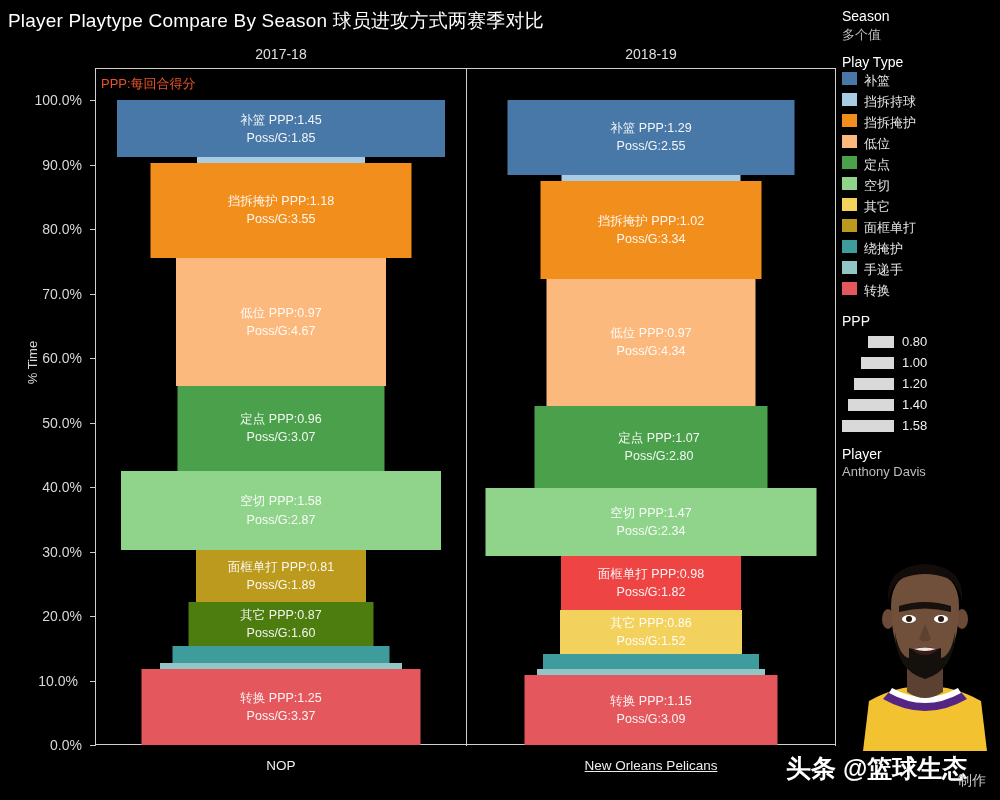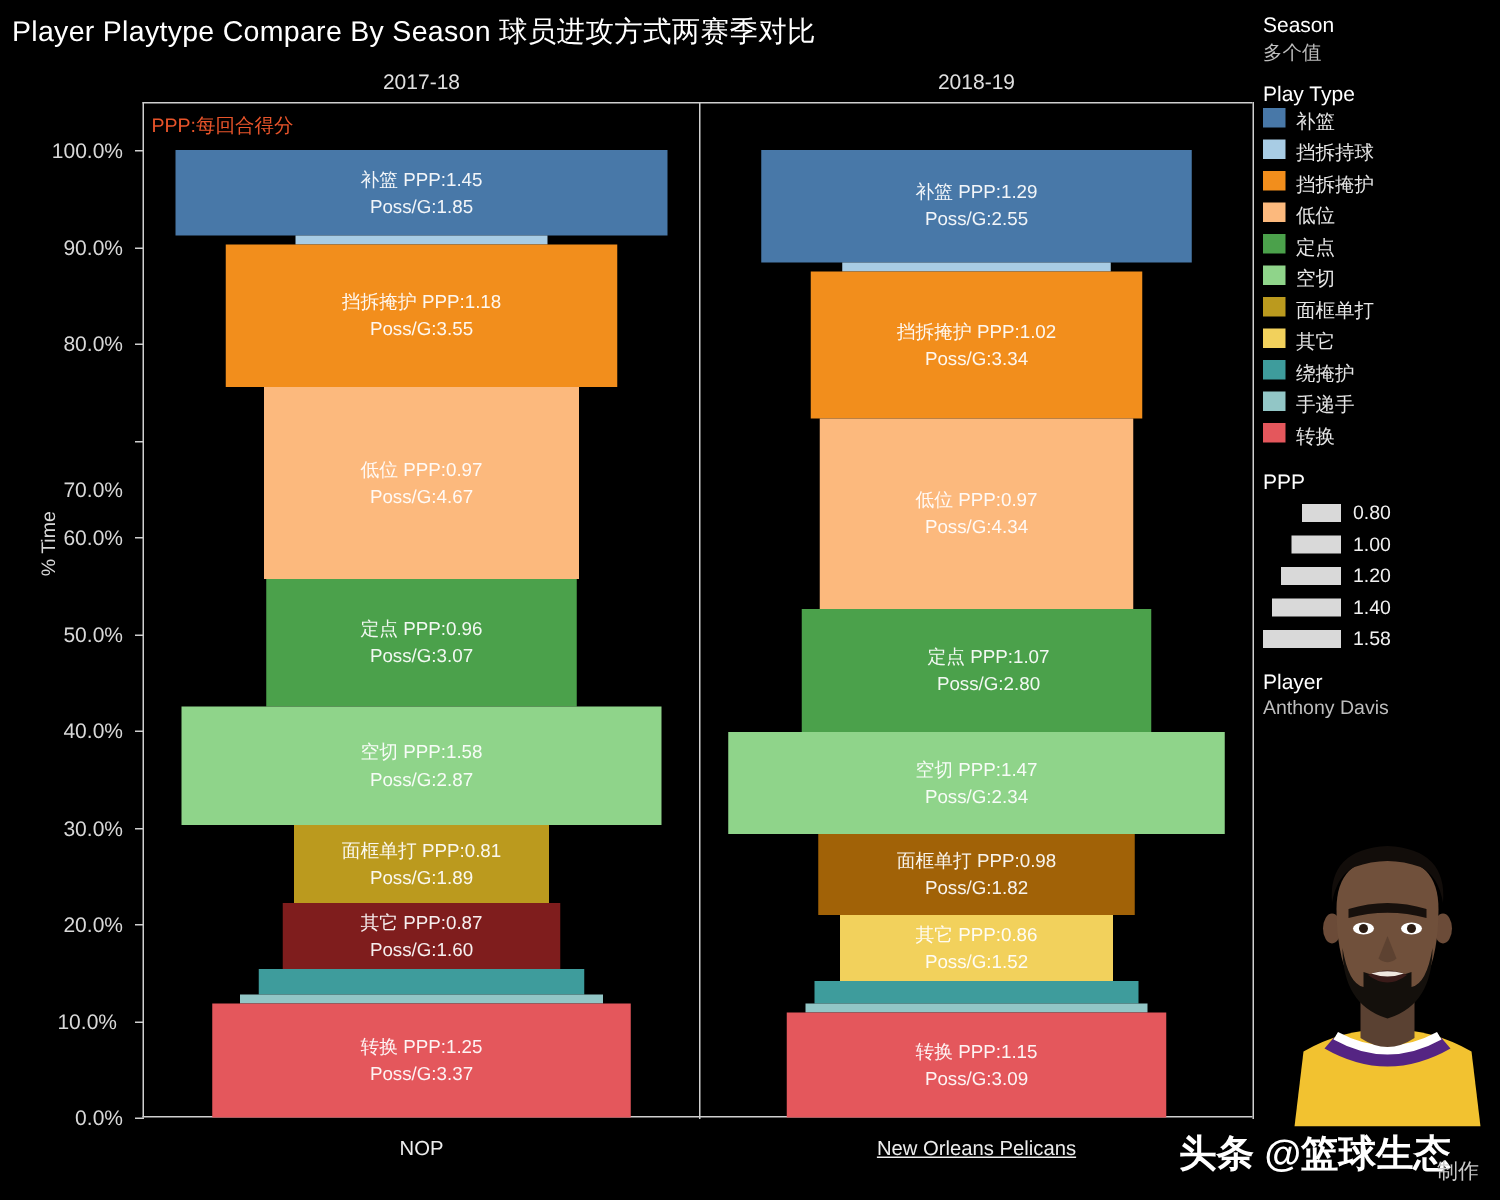--- a/index.html
+++ b/index.html
@@ -114,21 +114,21 @@
 <div id="axis-right-edge"></div>
 
 <div id="y-axis-title">% Time</div>
 <div id="y-axis">
     <div class="ytick-label" style="left: 4px; top: 100px;">100.0%</div>
     <div class="ytick-mark" style="top: 100px;"></div>
     <div class="ytick-label" style="left: 4px; top: 164.5px;">90.0%</div>
     <div class="ytick-mark" style="top: 164.5px;"></div>
     <div class="ytick-label" style="left: 4px; top: 229px;">80.0%</div>
     <div class="ytick-mark" style="top: 229px;"></div>
-    <div class="ytick-label" style="left: 4px; top: 293.5px; margin-top: 32px;">70.0%</div>
+    <div class="ytick-label" style="left: 4px; top: 293.5px;">70.0%</div>
     <div class="ytick-mark" style="top: 293.5px;"></div>
     <div class="ytick-label" style="left: 4px; top: 358px;">60.0%</div>
     <div class="ytick-mark" style="top: 358px;"></div>
     <div class="ytick-label" style="left: 4px; top: 422.5px;">50.0%</div>
     <div class="ytick-mark" style="top: 422.5px;"></div>
     <div class="ytick-label" style="left: 4px; top: 487px;">40.0%</div>
     <div class="ytick-mark" style="top: 487px;"></div>
     <div class="ytick-label" style="left: 4px; top: 551.5px;">30.0%</div>
     <div class="ytick-mark" style="top: 551.5px;"></div>
     <div class="ytick-label" style="left: 4px; top: 616px;">20.0%</div>
@@ -160,21 +160,21 @@
       <div class="bar-l2">Poss/G:3.07</div>
     </div>
     <div class="bar" title="空切" style="top: 402.875px; height: 79.335px; width: 320px; background: rgb(143, 212, 138);">
       <div class="bar-l1">空切   PPP:1.58</div>
       <div class="bar-l2">Poss/G:2.87</div>
     </div>
     <div class="bar" title="面框单打" style="top: 482.21px; height: 52.245px; width: 170px; background: rgb(187, 154, 30);">
       <div class="bar-l1">面框单打   PPP:0.81</div>
       <div class="bar-l2">Poss/G:1.89</div>
     </div>
-    <div class="bar" title="其它" style="top: 534.455px; height: 43.86px; width: 185px; background: #7f1d1d;">
+    <div class="bar" title="其它" style="top: 534.455px; height: 43.86px; width: 185px; background: #4d7c0f;">
       <div class="bar-l1">其它   PPP:0.87</div>
       <div class="bar-l2">Poss/G:1.60</div>
     </div>
     <div class="bar" title="绕掩护" style="top: 578.315px; height: 16.77px; width: 217px; background: rgb(62, 156, 156);"></div>
     <div class="bar" title="手递手" style="top: 595.085px; height: 5.805px; width: 242px; background: rgb(146, 198, 198);"></div>
     <div class="bar" title="转换" style="top: 600.89px; height: 76.11px; width: 279px; background: rgb(228, 87, 92);">
       <div class="bar-l1">转换   PPP:1.25</div>
       <div class="bar-l2">Poss/G:3.37</div>
     </div>
   </div>
@@ -193,21 +193,21 @@
       <div class="bar-l2">Poss/G:4.34</div>
     </div>
     <div class="bar" title="定点" style="top: 337.73px; height: 81.915px; width: 233px; background: rgb(75, 161, 75); padding-left: 16px;">
       <div class="bar-l1">定点   PPP:1.07</div>
       <div class="bar-l2">Poss/G:2.80</div>
     </div>
     <div class="bar" title="空切" style="top: 419.645px; height: 68.37px; width: 331px; background: rgb(143, 212, 138);">
       <div class="bar-l1">空切   PPP:1.47</div>
       <div class="bar-l2">Poss/G:2.34</div>
     </div>
-    <div class="bar" title="面框单打" style="top: 488.015px; height: 53.535px; width: 211px; background: #a16207;">
+    <div class="bar" title="面框单打" style="top: 488.015px; height: 53.535px; width: 180px; background: #ef4444;">
       <div class="bar-l1">面框单打   PPP:0.98</div>
       <div class="bar-l2">Poss/G:1.82</div>
     </div>
     <div class="bar" title="其它" style="top: 541.55px; height: 44.505px; width: 182px; background: rgb(242, 209, 92);">
       <div class="bar-l1">其它   PPP:0.86</div>
       <div class="bar-l2">Poss/G:1.52</div>
     </div>
     <div class="bar" title="绕掩护" style="top: 586.055px; height: 14.835px; width: 216px; background: rgb(62, 156, 156);"></div>
     <div class="bar" title="手递手" style="top: 600.89px; height: 6.45px; width: 228px; background: rgb(146, 198, 198);"></div>
     <div class="bar" title="转换" style="top: 607.34px; height: 69.66px; width: 253px; background: rgb(228, 87, 92);">
@@ -247,26 +247,26 @@
         </div>
         <div class="legend-row">
           <span class="swatch" style="background: rgb(75, 161, 75);"></span>
           <span class="legend-label">定点</span>
         </div>
         <div class="legend-row">
           <span class="swatch" style="background: rgb(143, 212, 138);"></span>
           <span class="legend-label">空切</span>
         </div>
         <div class="legend-row">
+          <span class="swatch" style="background: rgb(242, 209, 92);"></span>
+          <span class="legend-label">其它</span>
+        </div>
+        <div class="legend-row">
           <span class="swatch" style="background: rgb(187, 154, 30);"></span>
           <span class="legend-label">面框单打</span>
-        </div>
-        <div class="legend-row">
-          <span class="swatch" style="background: rgb(242, 209, 92);"></span>
-          <span class="legend-label">其它</span>
         </div>
         <div class="legend-row">
           <span class="swatch" style="background: rgb(62, 156, 156);"></span>
           <span class="legend-label">绕掩护</span>
         </div>
         <div class="legend-row">
           <span class="swatch" style="background: rgb(146, 198, 198);"></span>
           <span class="legend-label">手递手</span>
         </div>
         <div class="legend-row">

